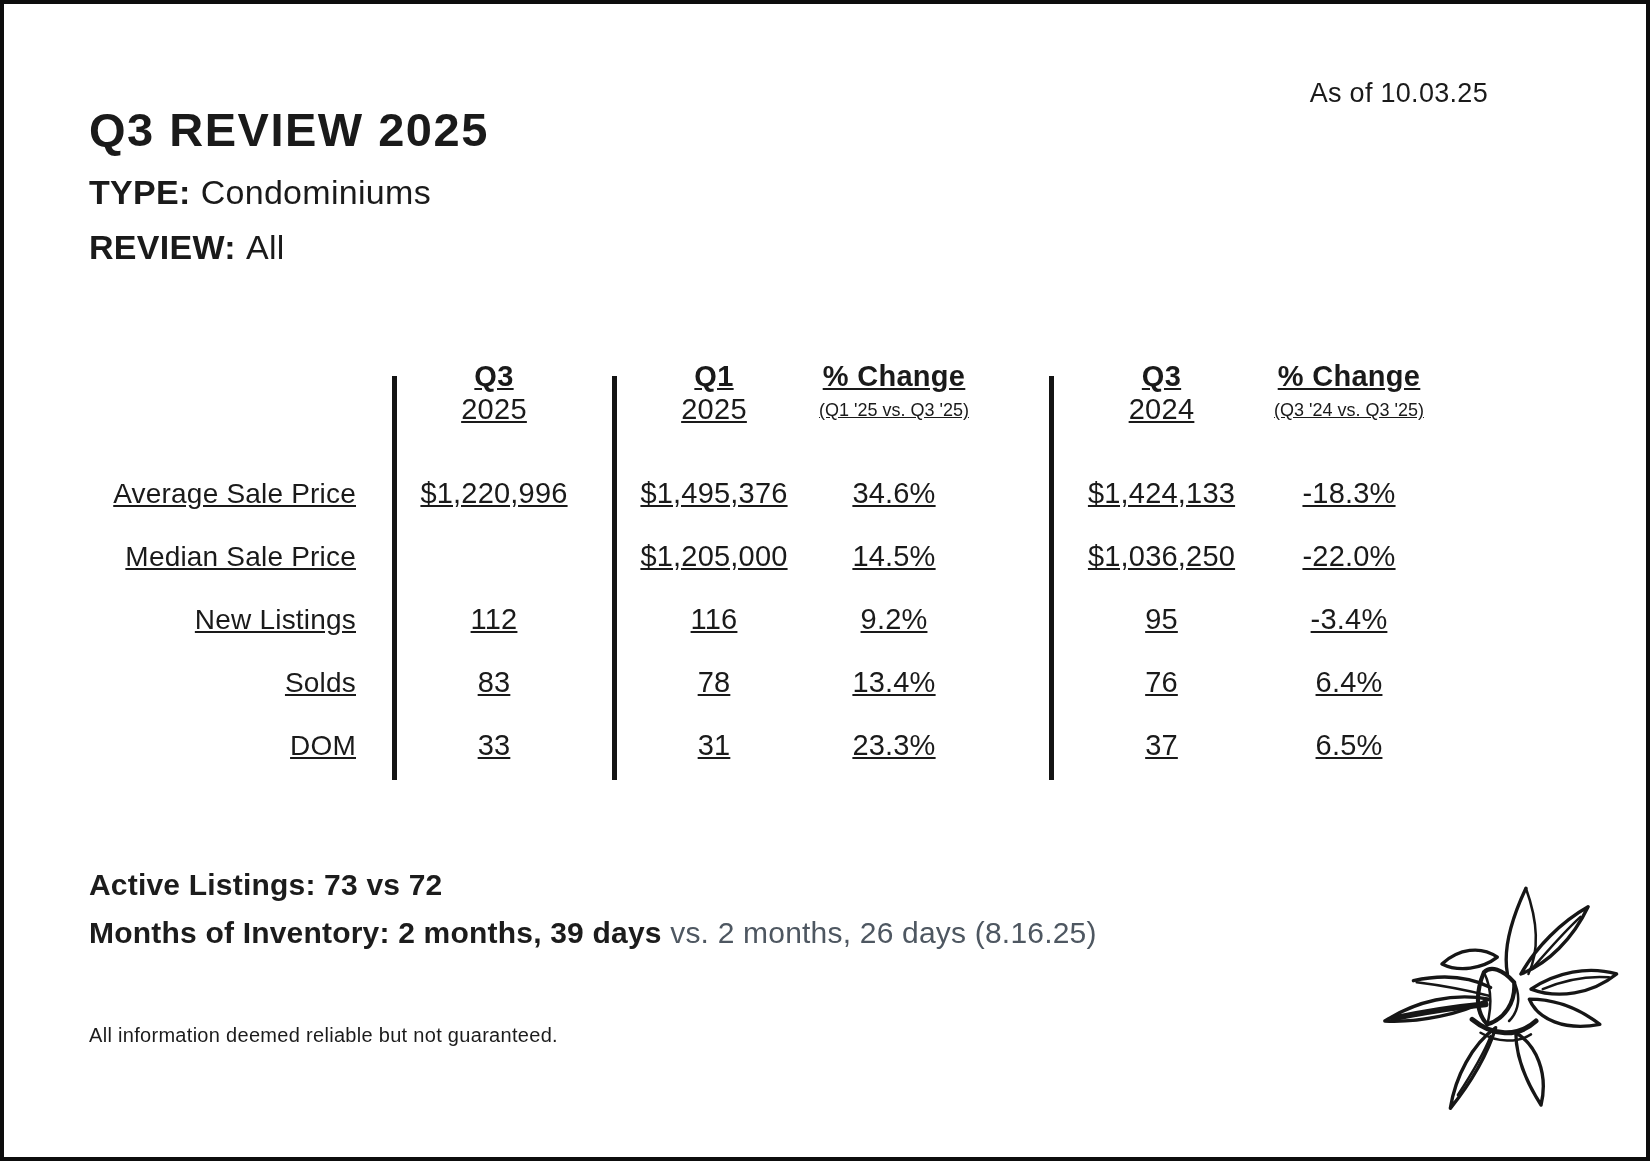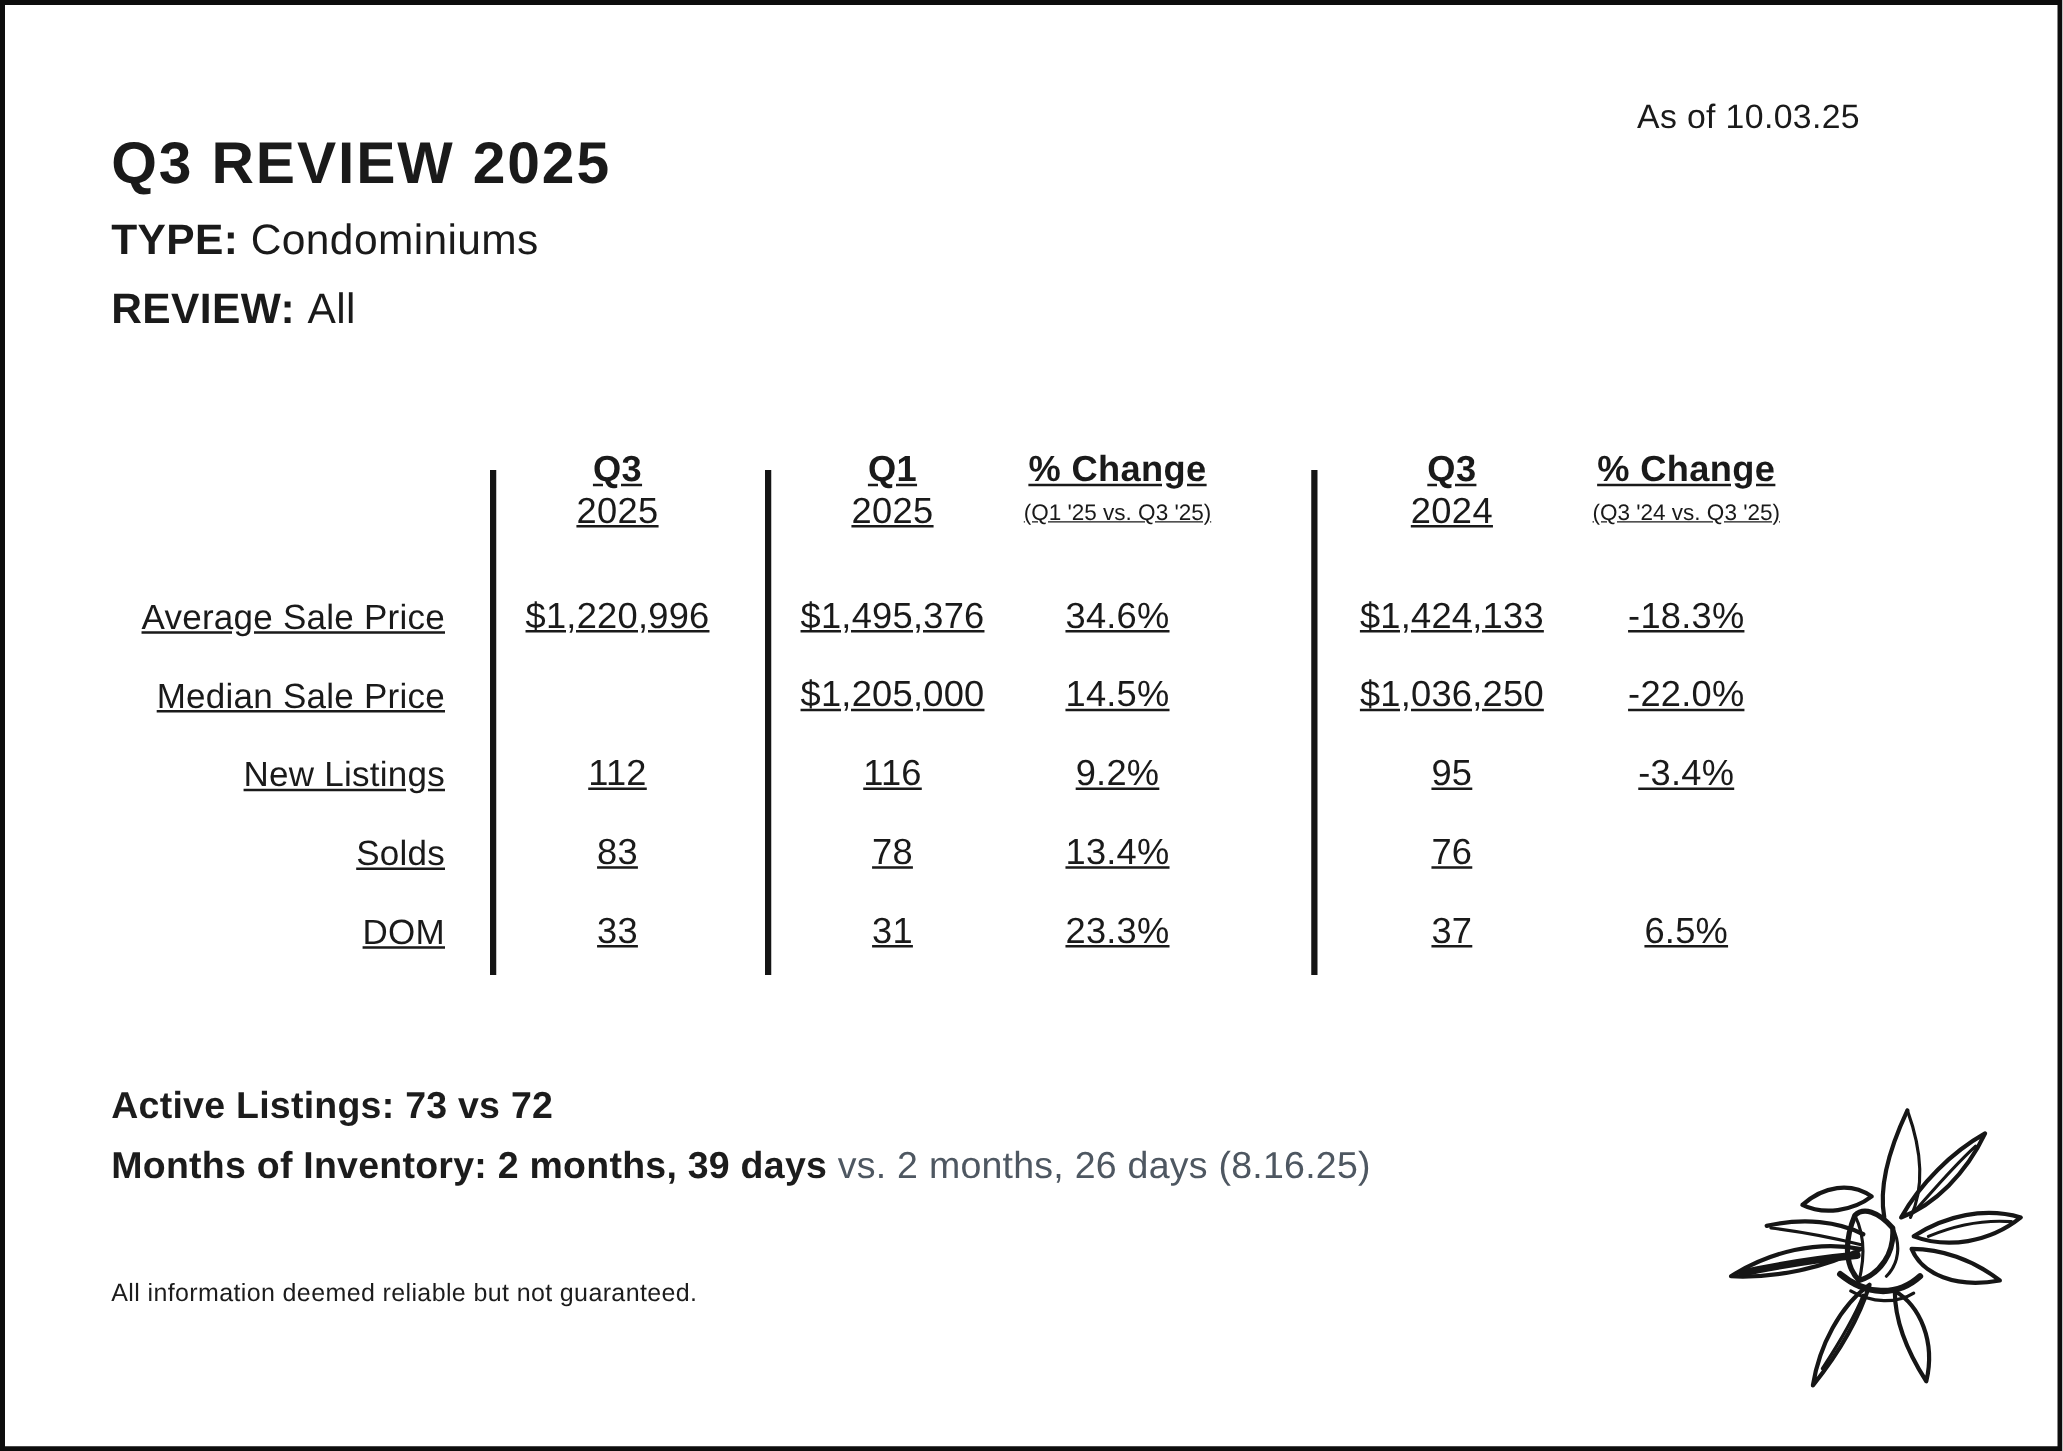--- a/index.html
+++ b/index.html
@@ -126,20 +126,21 @@
     <div class="cell c2 r3">116</div>
     <div class="cell c3 r3">9.2%</div>
     <div class="cell c4 r3">95</div>
     <div class="cell c5 r3">-3.4%</div>
 
     <div class="cell rowlabel c0 r4">Solds</div>
     <div class="cell c1 r4">83</div>
     <div class="cell c2 r4">78</div>
     <div class="cell c3 r4">13.4%</div>
     <div class="cell c4 r4">76</div>
+    <div class="cell c5 r4">6.4%</div>
 
     <div class="cell rowlabel c0 r5">DOM</div>
     <div class="cell c1 r5">33</div>
     <div class="cell c2 r5">31</div>
     <div class="cell c3 r5">23.3%</div>
     <div class="cell c4 r5">37</div>
     <div class="cell c5 r5">6.5%</div>
   </div>
 
   <div class="footer">

